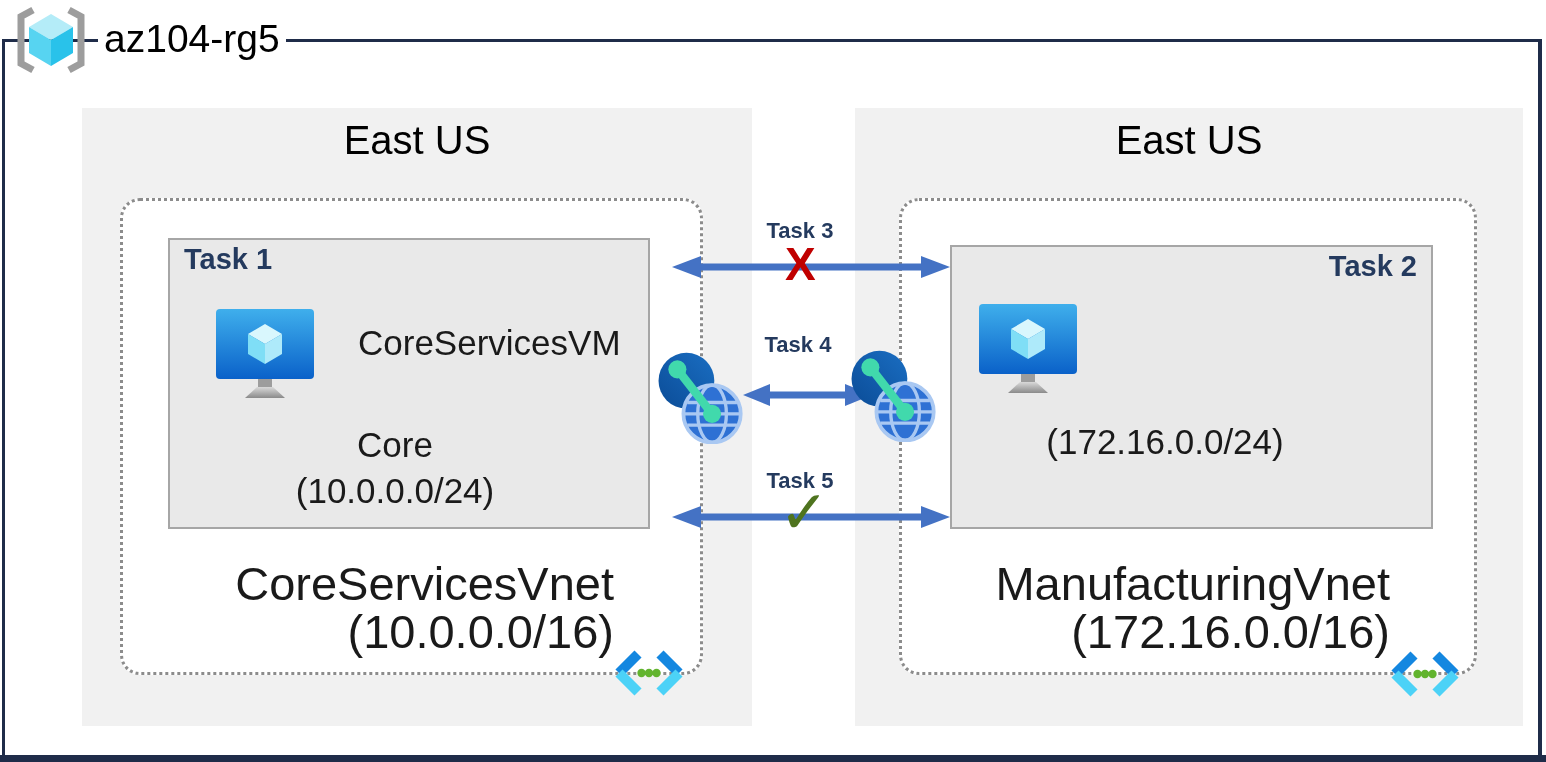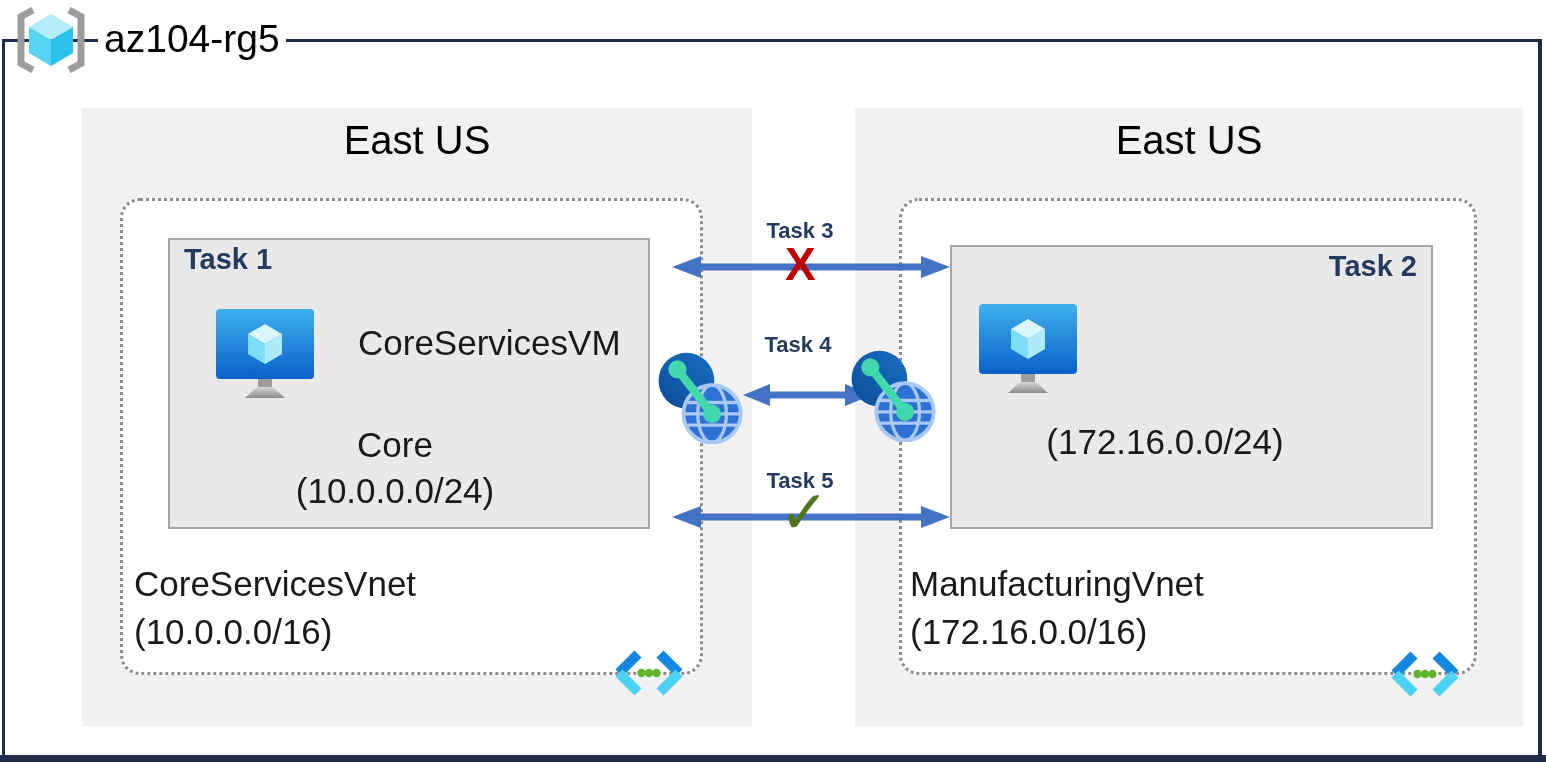--- a/index.html
+++ b/index.html
@@ -41,21 +41,21 @@
   .task2-label { left:1000px; top:250px; width:417px; text-align:right; }
   
   .vm-icon-1 { left:213px; top:302px; }
   .vm-icon-2 { left:976px; top:297px; }
   .vm-name { font-size:35px; line-height:38px; white-space:nowrap; }
   .vm-name-1 { left:338px; top:324px;margin-left:20px; }
   .vm-name-2 { left:1090px; top:321px; }
   .subnet-block { font-size:35px; line-height:46px; text-align:center; }
   .subnet-1 { left:155px; top:422px; width:480px; }
   .subnet-2 { left:925px; top:419px; width:480px; }
-  .vnet-label-block { font-size:35px; line-height:48px; text-align:left; }
+  .vnet-label-block { font-size:47px; line-height:48px; text-align:right; }
   .vnet-lbl-1 { left:134px; top:560px; width:480px; }
   .vnet-lbl-2 { left:910px; top:560px; width:480px; }
   .vnet-icon-1 { left:612px;  top:649px; }
   .vnet-icon-2 { left:1388px; top:650px; }
   
   .conn-label { font-size:22px; font-weight:700; color:#243a5e; width:220px; text-align:center; line-height:38px; }
   .conn3-label { left:690px; top:212px; }
   .conn4-label { left:688px; top:326px; }
   .conn5-label { left:690px; top:462px; }
   .arrow3 { left:671px; top:253px; }

